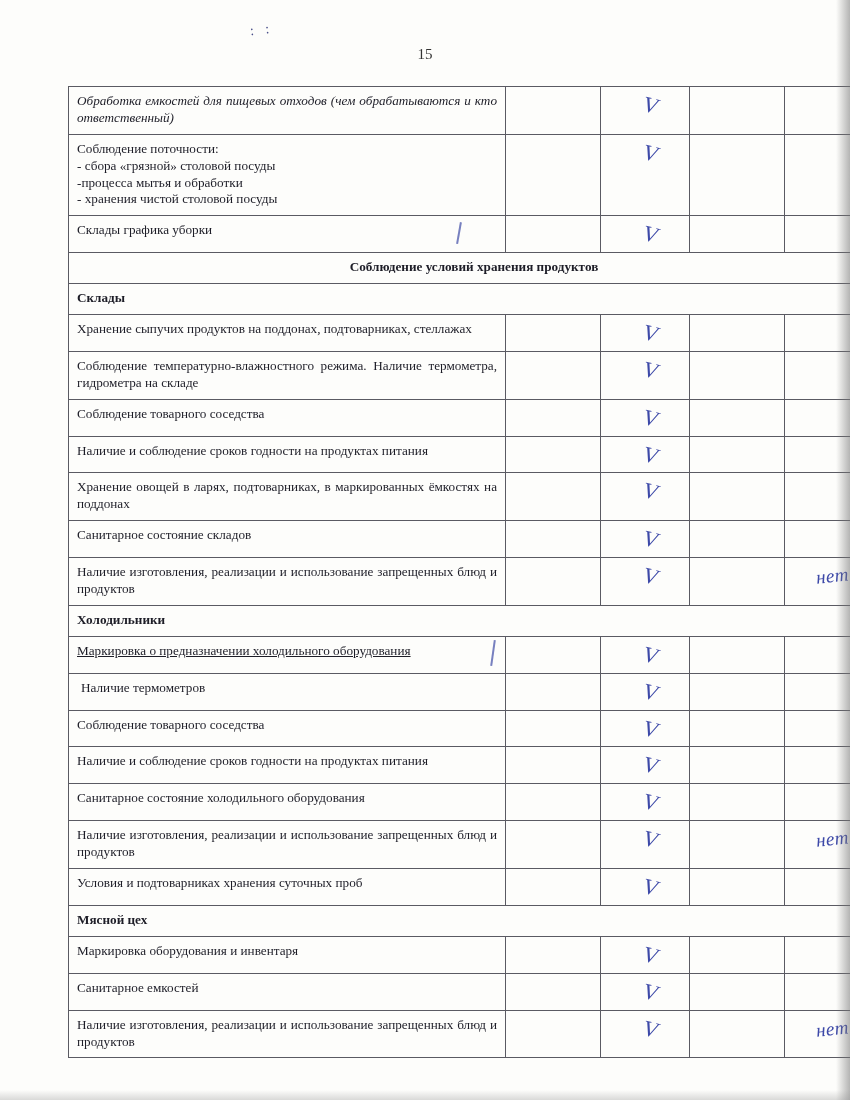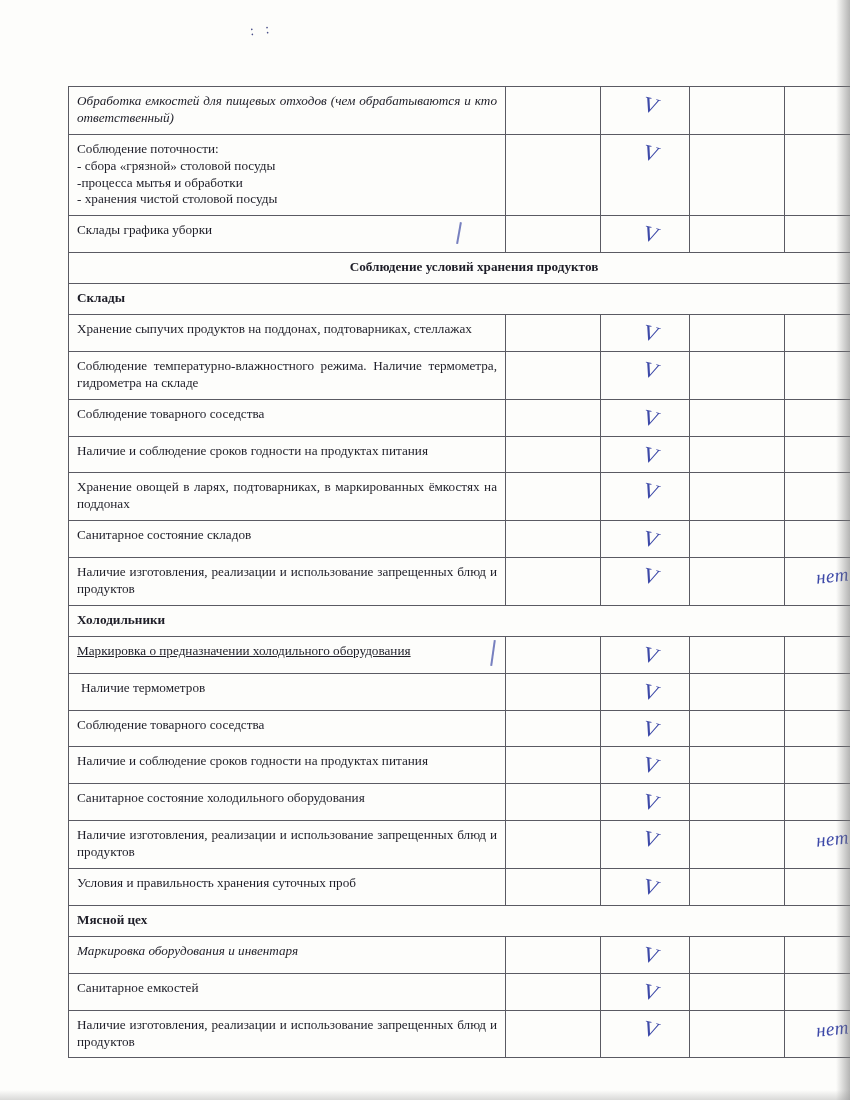--- a/index.html
+++ b/index.html
@@ -117,20 +117,21 @@
   }
   .stroke-a { left: 458px; top: 222px; width: 1.5px; height: 22px; transform: rotate(10deg); }
   .stroke-b { left: 492px; top: 640px; width: 1.5px; height: 26px; transform: rotate(8deg); }
 </style>
 </head>
 <body>
 
 <div class="page">
 
   <div class="top-mark">: :</div>
+  <div class="page-number">15</div>
 
   <table class="form">
     <tbody>
         <tr>
           <td class="c-text" style="white-space: pre-line; font-style: italic;">Обработка емкостей для пищевых отходов (чем обрабатываются и кто ответственный)</td>
           <td class="c-1"></td>
           <td class="c-2 mark-cell"><span class="mark">V</span></td>
           <td class="c-3"></td>
           <td class="c-4 note-cell"></td>
         </tr>
@@ -245,31 +246,31 @@
           <td class="c-4 note-cell"></td>
         </tr>
         <tr>
           <td class="c-text" style="white-space: pre-line;">Наличие изготовления, реализации и использование запрещенных блюд и продуктов</td>
           <td class="c-1"></td>
           <td class="c-2 mark-cell"><span class="mark">V</span></td>
           <td class="c-3"></td>
           <td class="c-4 note-cell"><span class="note">нет</span></td>
         </tr>
         <tr>
-          <td class="c-text" style="white-space: pre-line;">Условия и правильность хранения суточных проб</td>
+          <td class="c-text" style="white-space: pre-line;">Условия и подтоварниках хранения суточных проб</td>
           <td class="c-1"></td>
           <td class="c-2 mark-cell"><span class="mark">V</span></td>
           <td class="c-3"></td>
           <td class="c-4 note-cell"></td>
         </tr>
         <tr>
           <td class="subsection" colspan="5">Мясной цех</td>
         </tr>
         <tr>
-          <td class="c-text" style="white-space: pre-line; font-style: italic;">Маркировка оборудования и инвентаря</td>
+          <td class="c-text" style="white-space: pre-line;">Маркировка оборудования и инвентаря</td>
           <td class="c-1"></td>
           <td class="c-2 mark-cell"><span class="mark">V</span></td>
           <td class="c-3"></td>
           <td class="c-4 note-cell"></td>
         </tr>
         <tr>
           <td class="c-text" style="white-space: pre-line;">Санитарное емкостей</td>
           <td class="c-1"></td>
           <td class="c-2 mark-cell"><span class="mark">V</span></td>
           <td class="c-3"></td>

